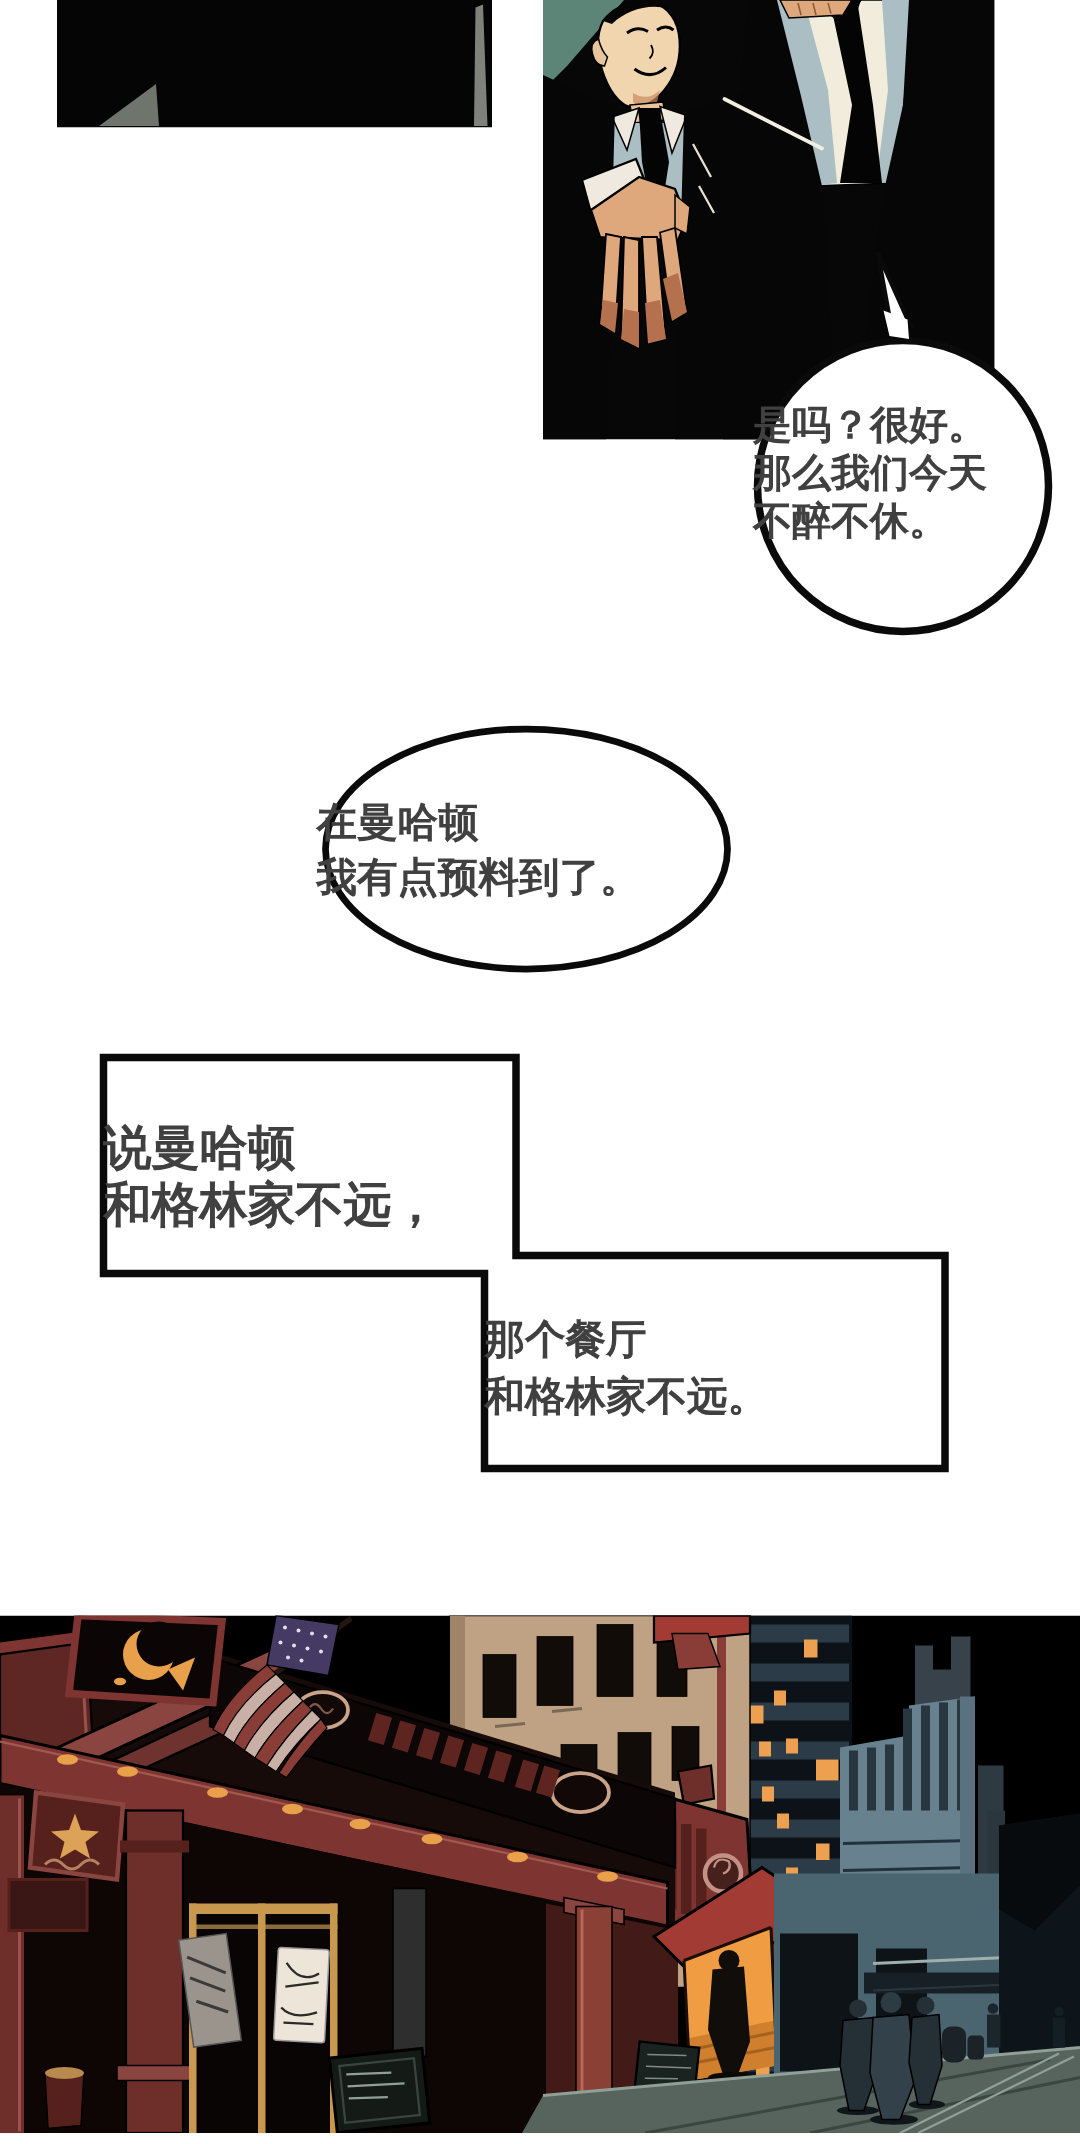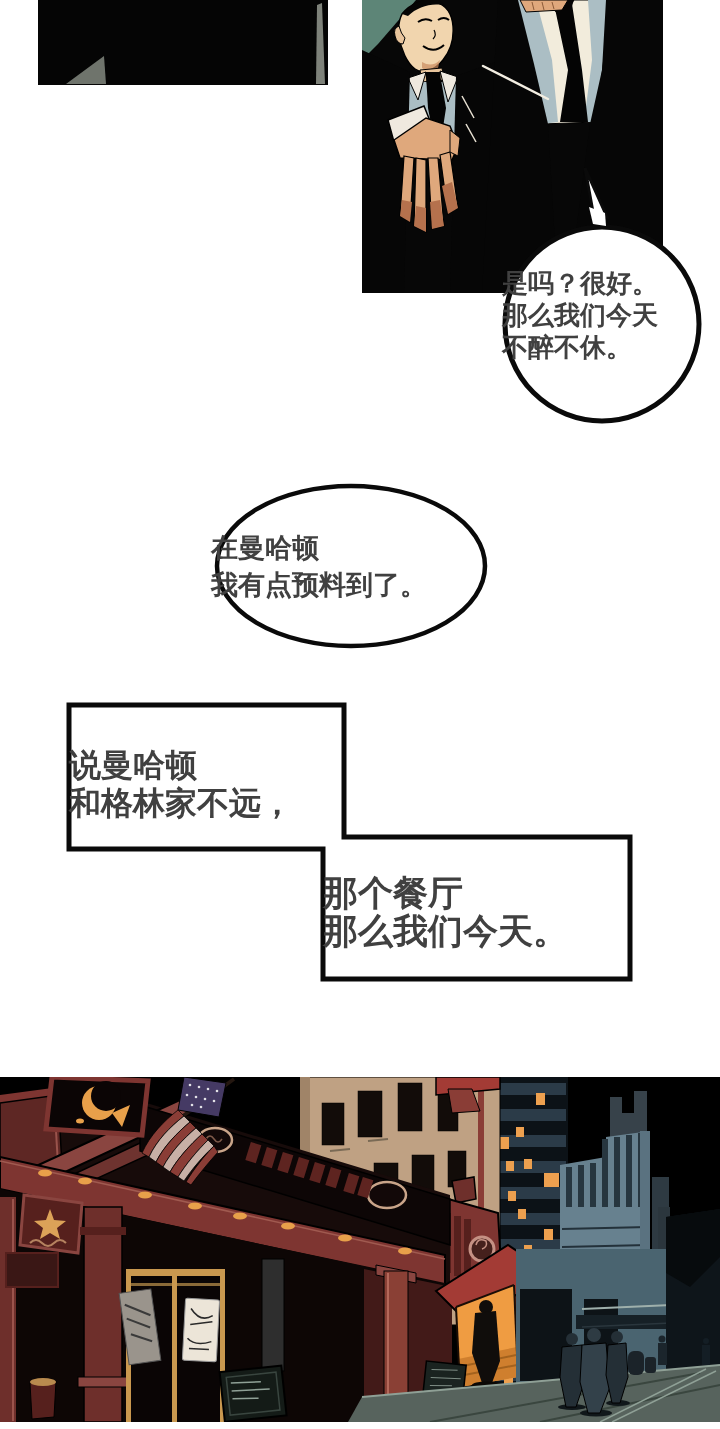--- a/index.html
+++ b/index.html
@@ -4,21 +4,21 @@
 <style>
   html,body{margin:0;padding:0;background:#ffffff;}
   .page{position:relative;width:720px;height:1429px;background:#ffffff;overflow:hidden;
         font-family:"Liberation Sans",sans-serif;}
   .abs{position:absolute;}
   .bubble-text{position:absolute;text-align:left;font-weight:700;color:#404040;z-index:6;
                font-family:"Liberation Sans",sans-serif;}
   .round-text{left:502px;top:267px;width:200px;font-size:26px;line-height:32px;}
   .ellipse-text{left:211px;top:530px;width:280px;font-size:27px;line-height:37px;}
   .box1-text{left:69px;top:733px;width:275px;font-size:32px;line-height:38px;margin-top:13px;}
-  .box2-text{left:323px;top:874px;width:307px;font-size:35px;line-height:38px;}
+  .box2-text{left:323px;top:874px;width:307px;font-size:27px;line-height:38px;}
   svg{display:block;}
   .shape-layer{z-index:5;}
   .panel-layer{z-index:2;}
 </style>
 </head>
 <body>
 
 <div class="page">
 
   <div class="abs panel-layer" style="left:38px;top:0;width:290px;height:85px;">
@@ -111,21 +111,21 @@
     <svg width="580" height="292" viewBox="60 696 580 292">
       <polygon points="69,705 344,705 344,837 630,837 630,979 323,979 323,849 69,849" fill="#ffffff" stroke="#0a0a0a" stroke-width="5" stroke-linejoin="miter"></polygon>
     </svg>
   </div>
   <div class="bubble-text box1-text">
     <div>说曼哈顿</div>
     <div>和格林家不远，</div>
   </div>
   <div class="bubble-text box2-text">
     <div>那个餐厅</div>
-    <div>那么我们今天。</div>
+    <div>和格林家不远。</div>
   </div>
 
   <div class="abs panel-layer" style="left:0;top:1077px;width:720px;height:345px;">
     <svg width="720" height="345" viewBox="0 0 720 345">
       <rect width="720" height="345" fill="#000000"></rect>
 
       <g>
         <polygon points="610,60 610,20 622,20 622,36 634,36 634,14 647,14 647,60" fill="#37424a"></polygon>
         <rect x="652" y="100" width="17" height="140" fill="#2e3a42"></rect>
         <rect x="658" y="130" width="12" height="110" fill="#2b363d"></rect>

